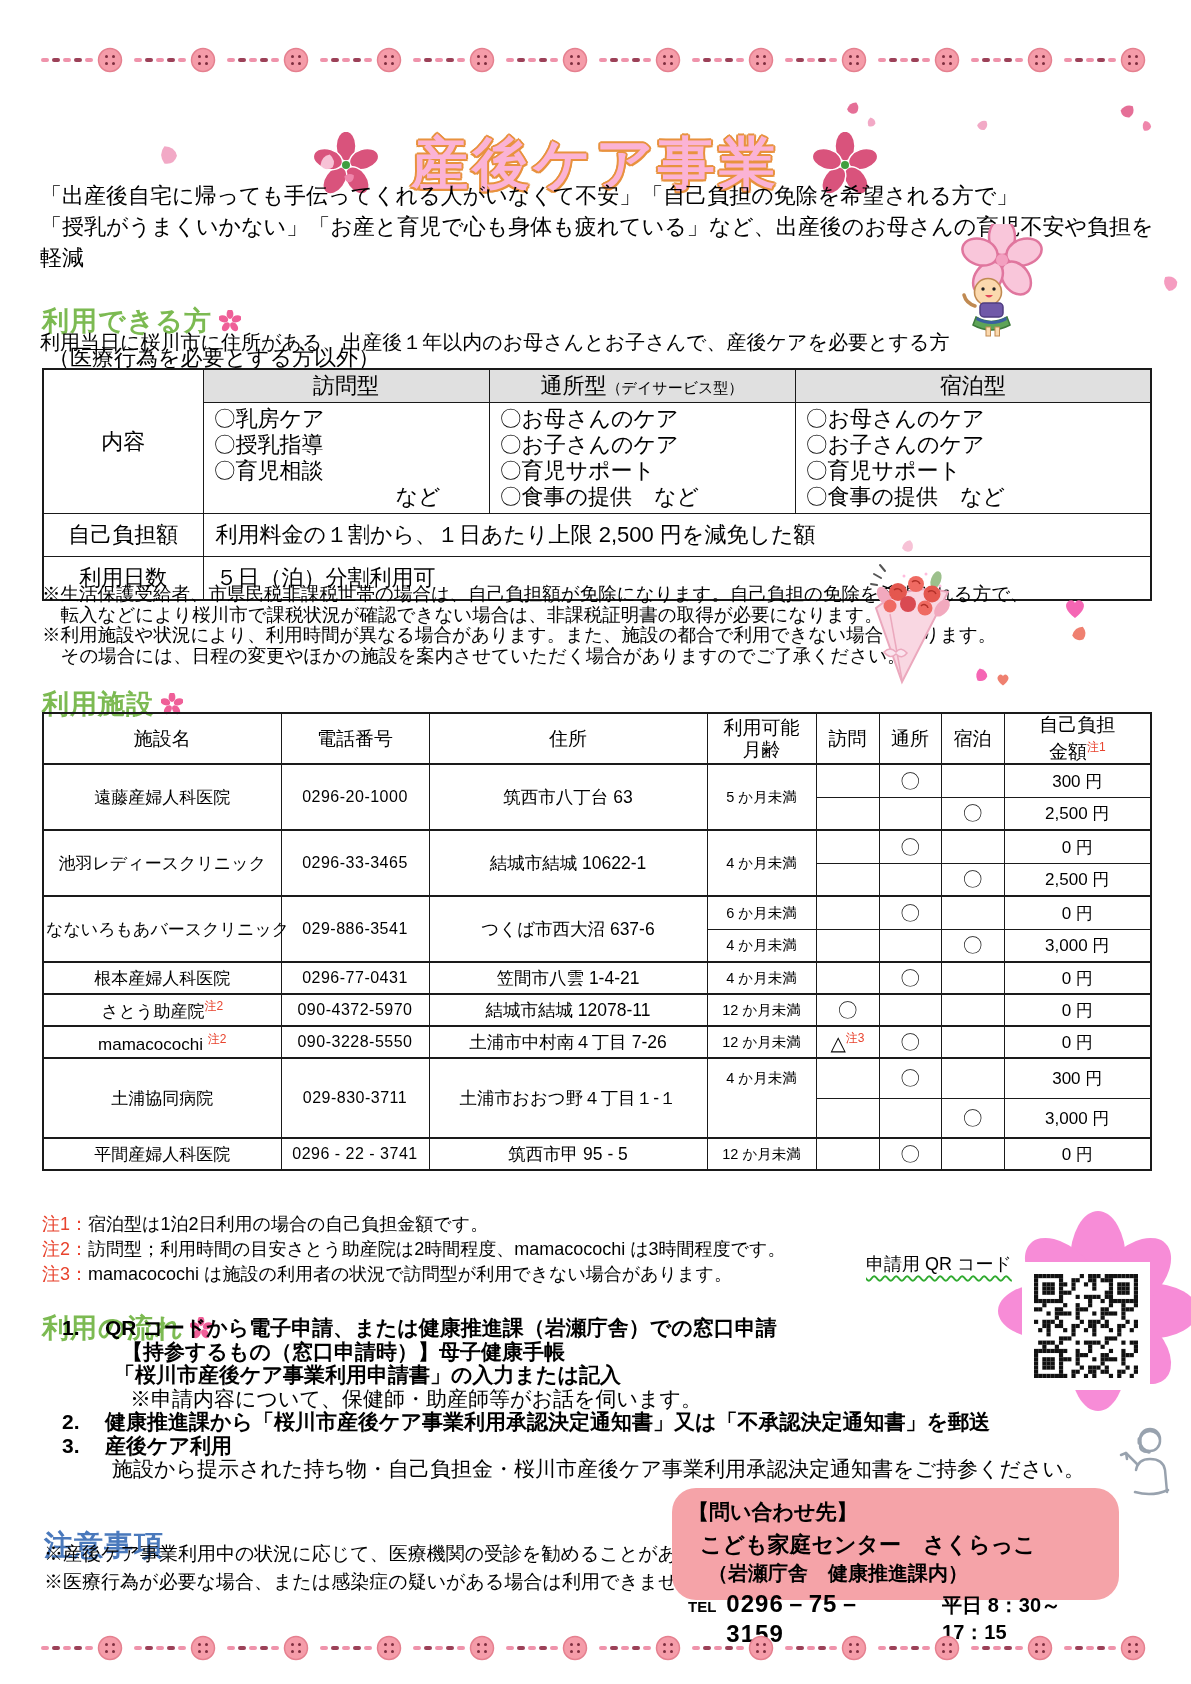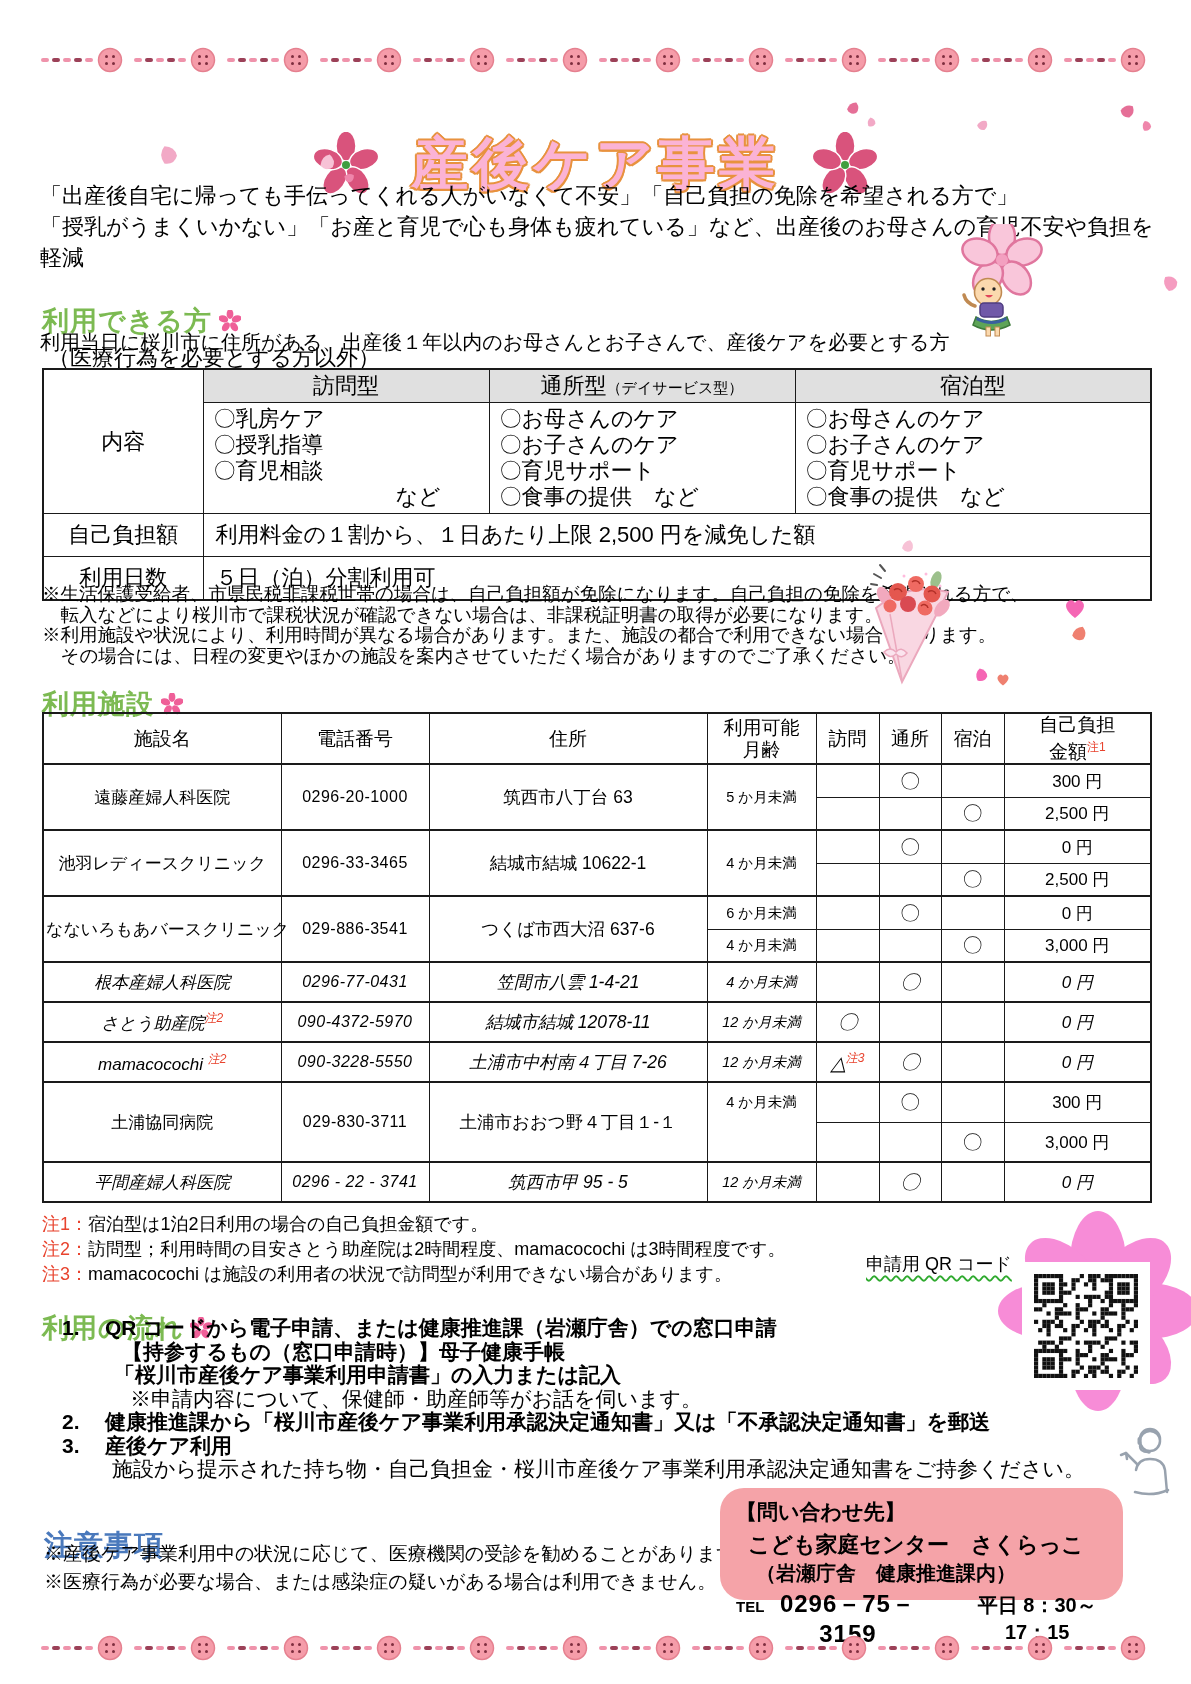--- a/index.html
+++ b/index.html
@@ -42,42 +42,42 @@
   table.t2 tr.fs>td{border-top:2.2px solid #1a1a1a;}
   table.t2 th{font-size:19px;line-height:22px;height:46px;}
   .rn{color:#e8432e;font-size:12px;font-weight:normal;}
   td.nm{font-size:17px;white-space:nowrap;}
   td.ph{font-size:16px;letter-spacing:.5px;}
   td.ad{font-size:17.5px;}
   td.ag{font-size:14.5px;}
   td.ag.top{vertical-align:top;padding-top:10px;}
   td.mk{font-size:20px;}
   td.fe{text-align:right;padding-right:12px;font-size:17px;}
-  tr.h33{height:33px;} tr.h40{height:40px;} tr.h42{height:40px;font-style:italic;}
+  tr.h33{height:33px;} tr.h40{height:40px;} tr.h42{height:32px;}
 
   .notes2{position:absolute;top:1212px;left:42px;font-size:18px;line-height:25px;}
   .rlabel{color:#e8432e;}
 
   .qr-label{position:absolute;top:1252px;left:866px;font-size:18px;
     text-decoration:underline wavy #2faa2f 2px;text-underline-offset:5px;}
 
   .flow-list{position:absolute;top:1316px;left:42px;font-size:21px;line-height:23.5px;}
   .flow-row{display:flex;}
   .fnum{width:43px;padding-left:20px;flex:none;}
   .b{font-weight:bold;}
   .ind1{padding-left:72px;} .ind2{padding-left:80px;} .ind3{padding-left:88px;} .ind1b{padding-left:70px;}
 
   .caution-lines{position:absolute;top:1540px;left:44px;font-size:19px;line-height:28px;}
 
-  .contact{position:absolute;left:672px;top:1488px;width:403px;height:112px;background:#f5a3a8;border-radius:24px;
-    padding:10px 16px;box-sizing:border-box;margin-left:48px;}
+  .contact{position:absolute;left:672px;top:1488px;width:447px;height:112px;background:#f5a3a8;border-radius:24px;
+    padding:10px 16px;box-sizing:border-box;}
   .contact .l1{font-size:21px;font-weight:bold;}
   .contact .l2{font-size:22px;font-weight:bold;padding-left:12px;margin-top:4px;}
   .contact .l3{font-size:20px;font-weight:bold;padding-left:20px;}
-  .contact .l4{display:flex;align-items:baseline;font-weight:bold;margin-top:1px;text-align:center;}
+  .contact .l4{display:flex;align-items:baseline;font-weight:bold;margin-top:1px;}
   .contact .tel-label{font-size:15px;}
   .contact .tel-num{font-size:24px;letter-spacing:1px;margin-left:10px;}
   .contact .hours{font-size:20px;margin-left:46px;}
 
   .qr-box{position:absolute;left:1022px;top:1262px;width:128px;height:128px;background:#fff;display:flex;align-items:center;justify-content:center;}
 </style>
 </head>
 <body>
 
 <div class="page">

